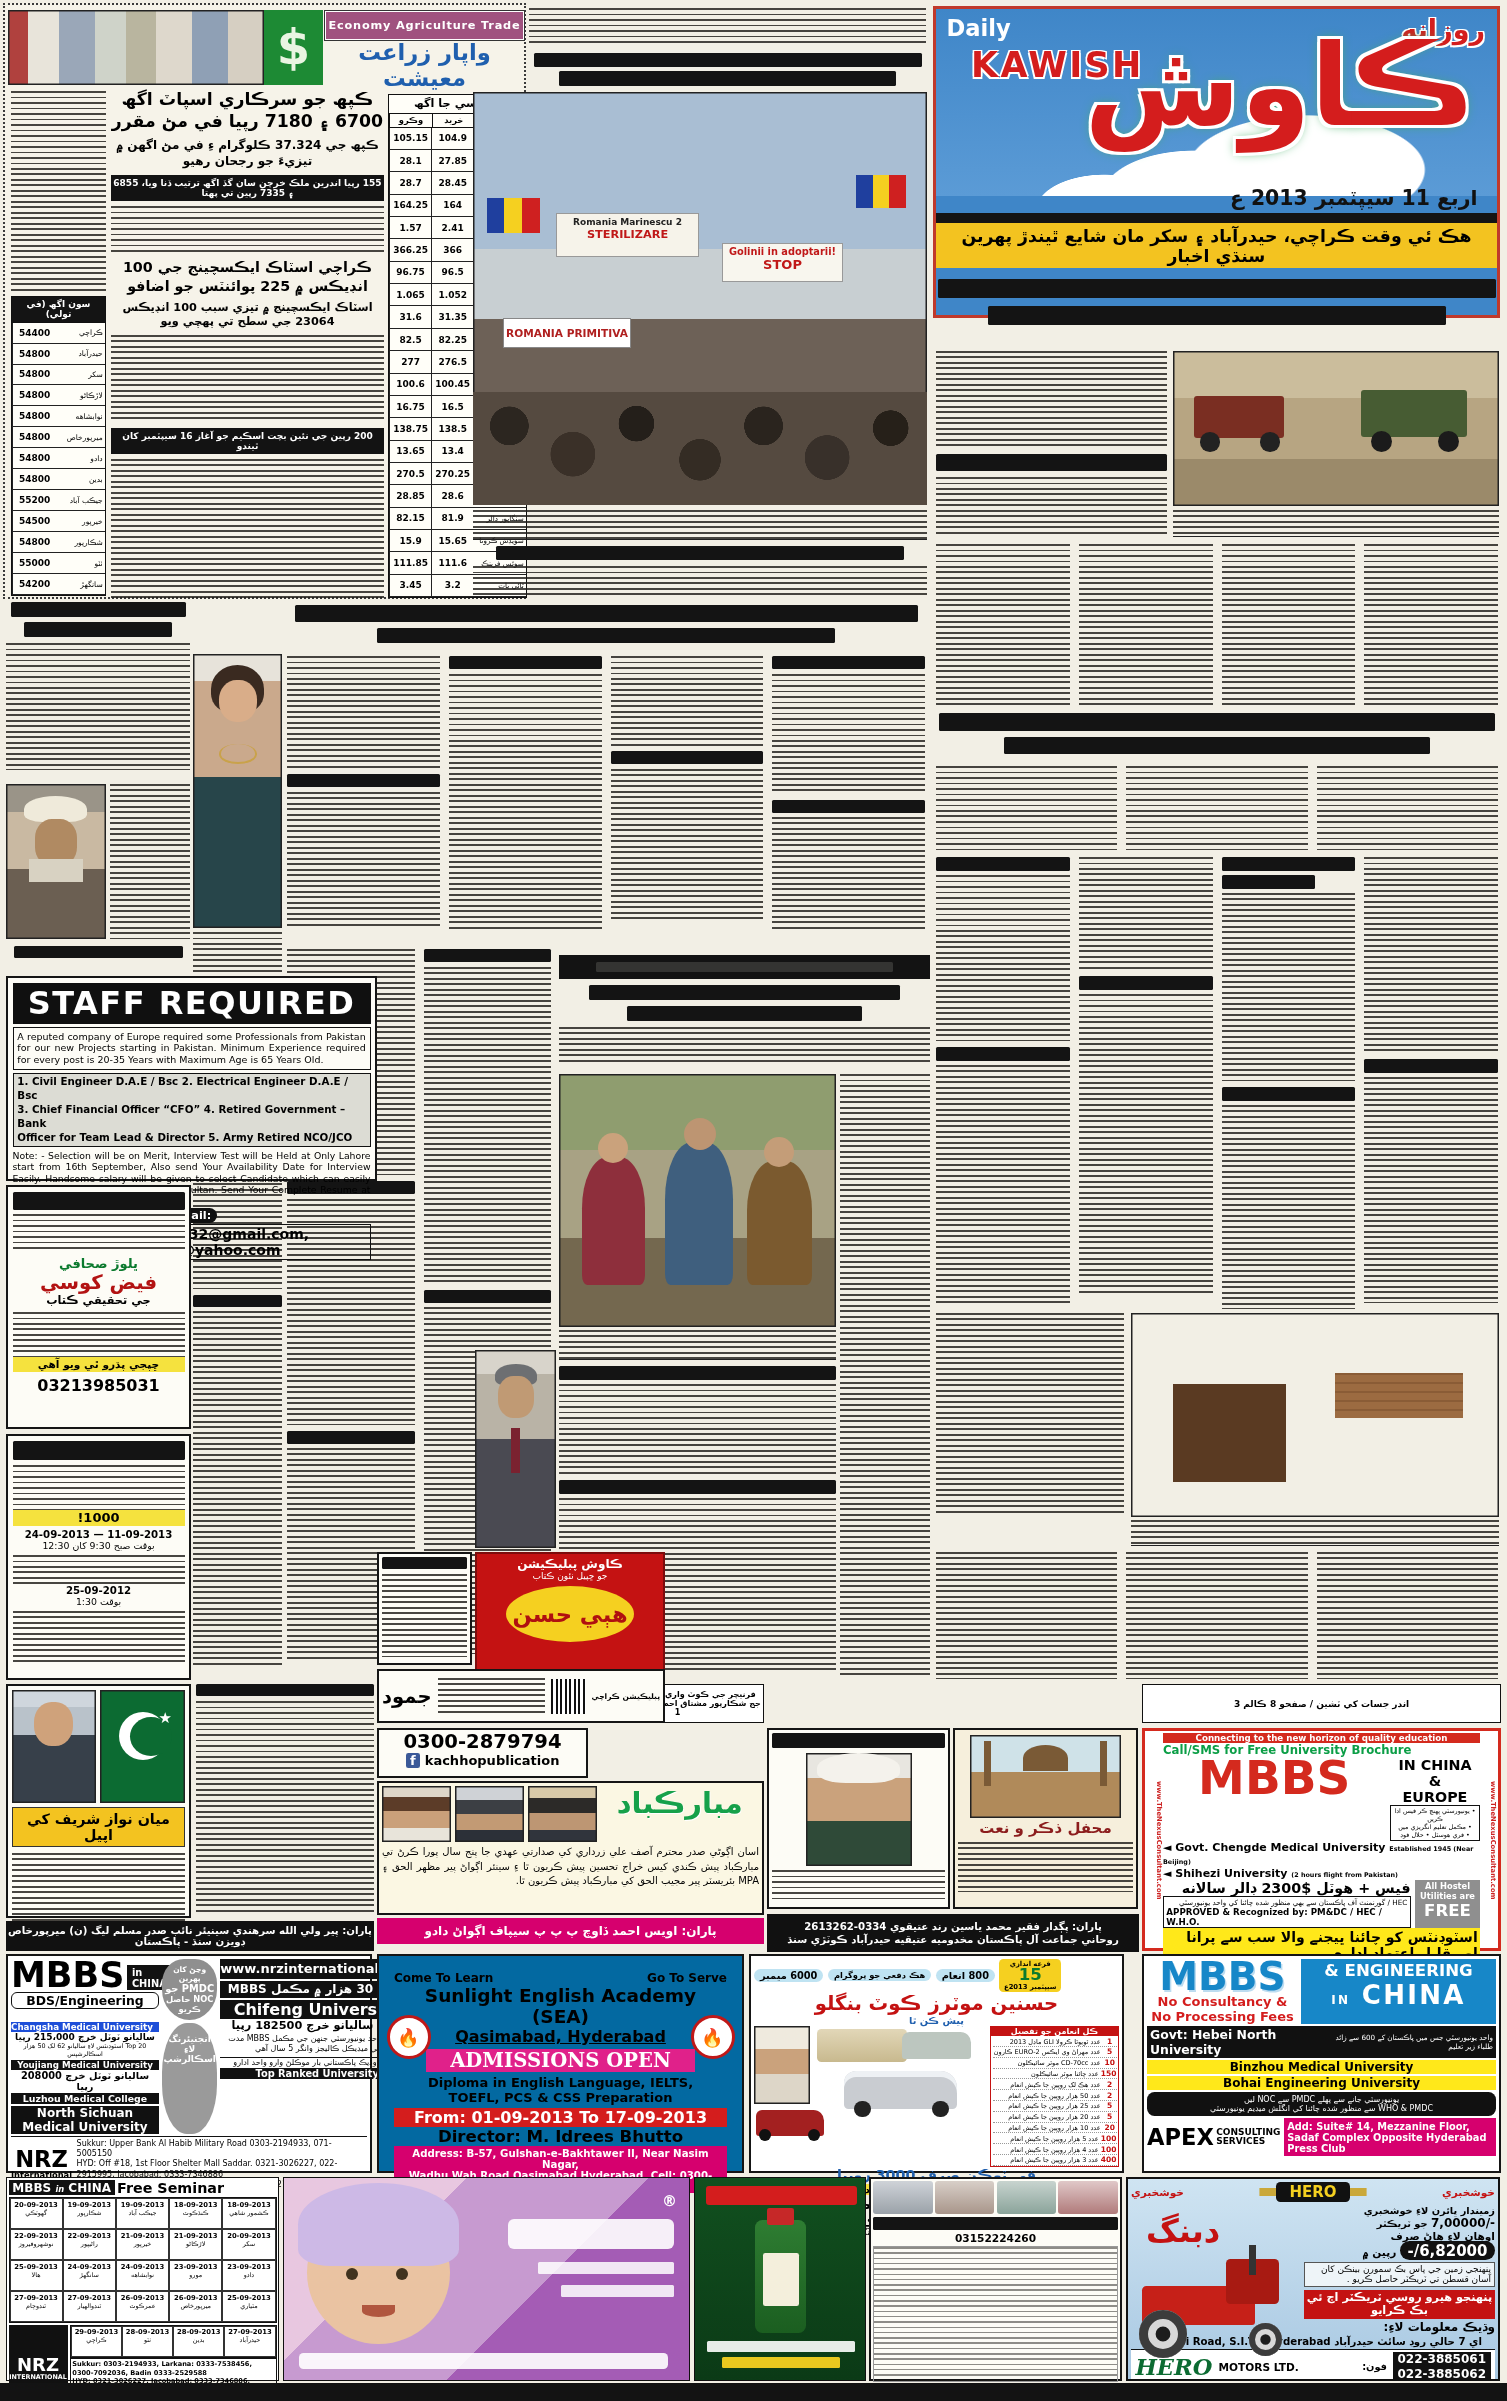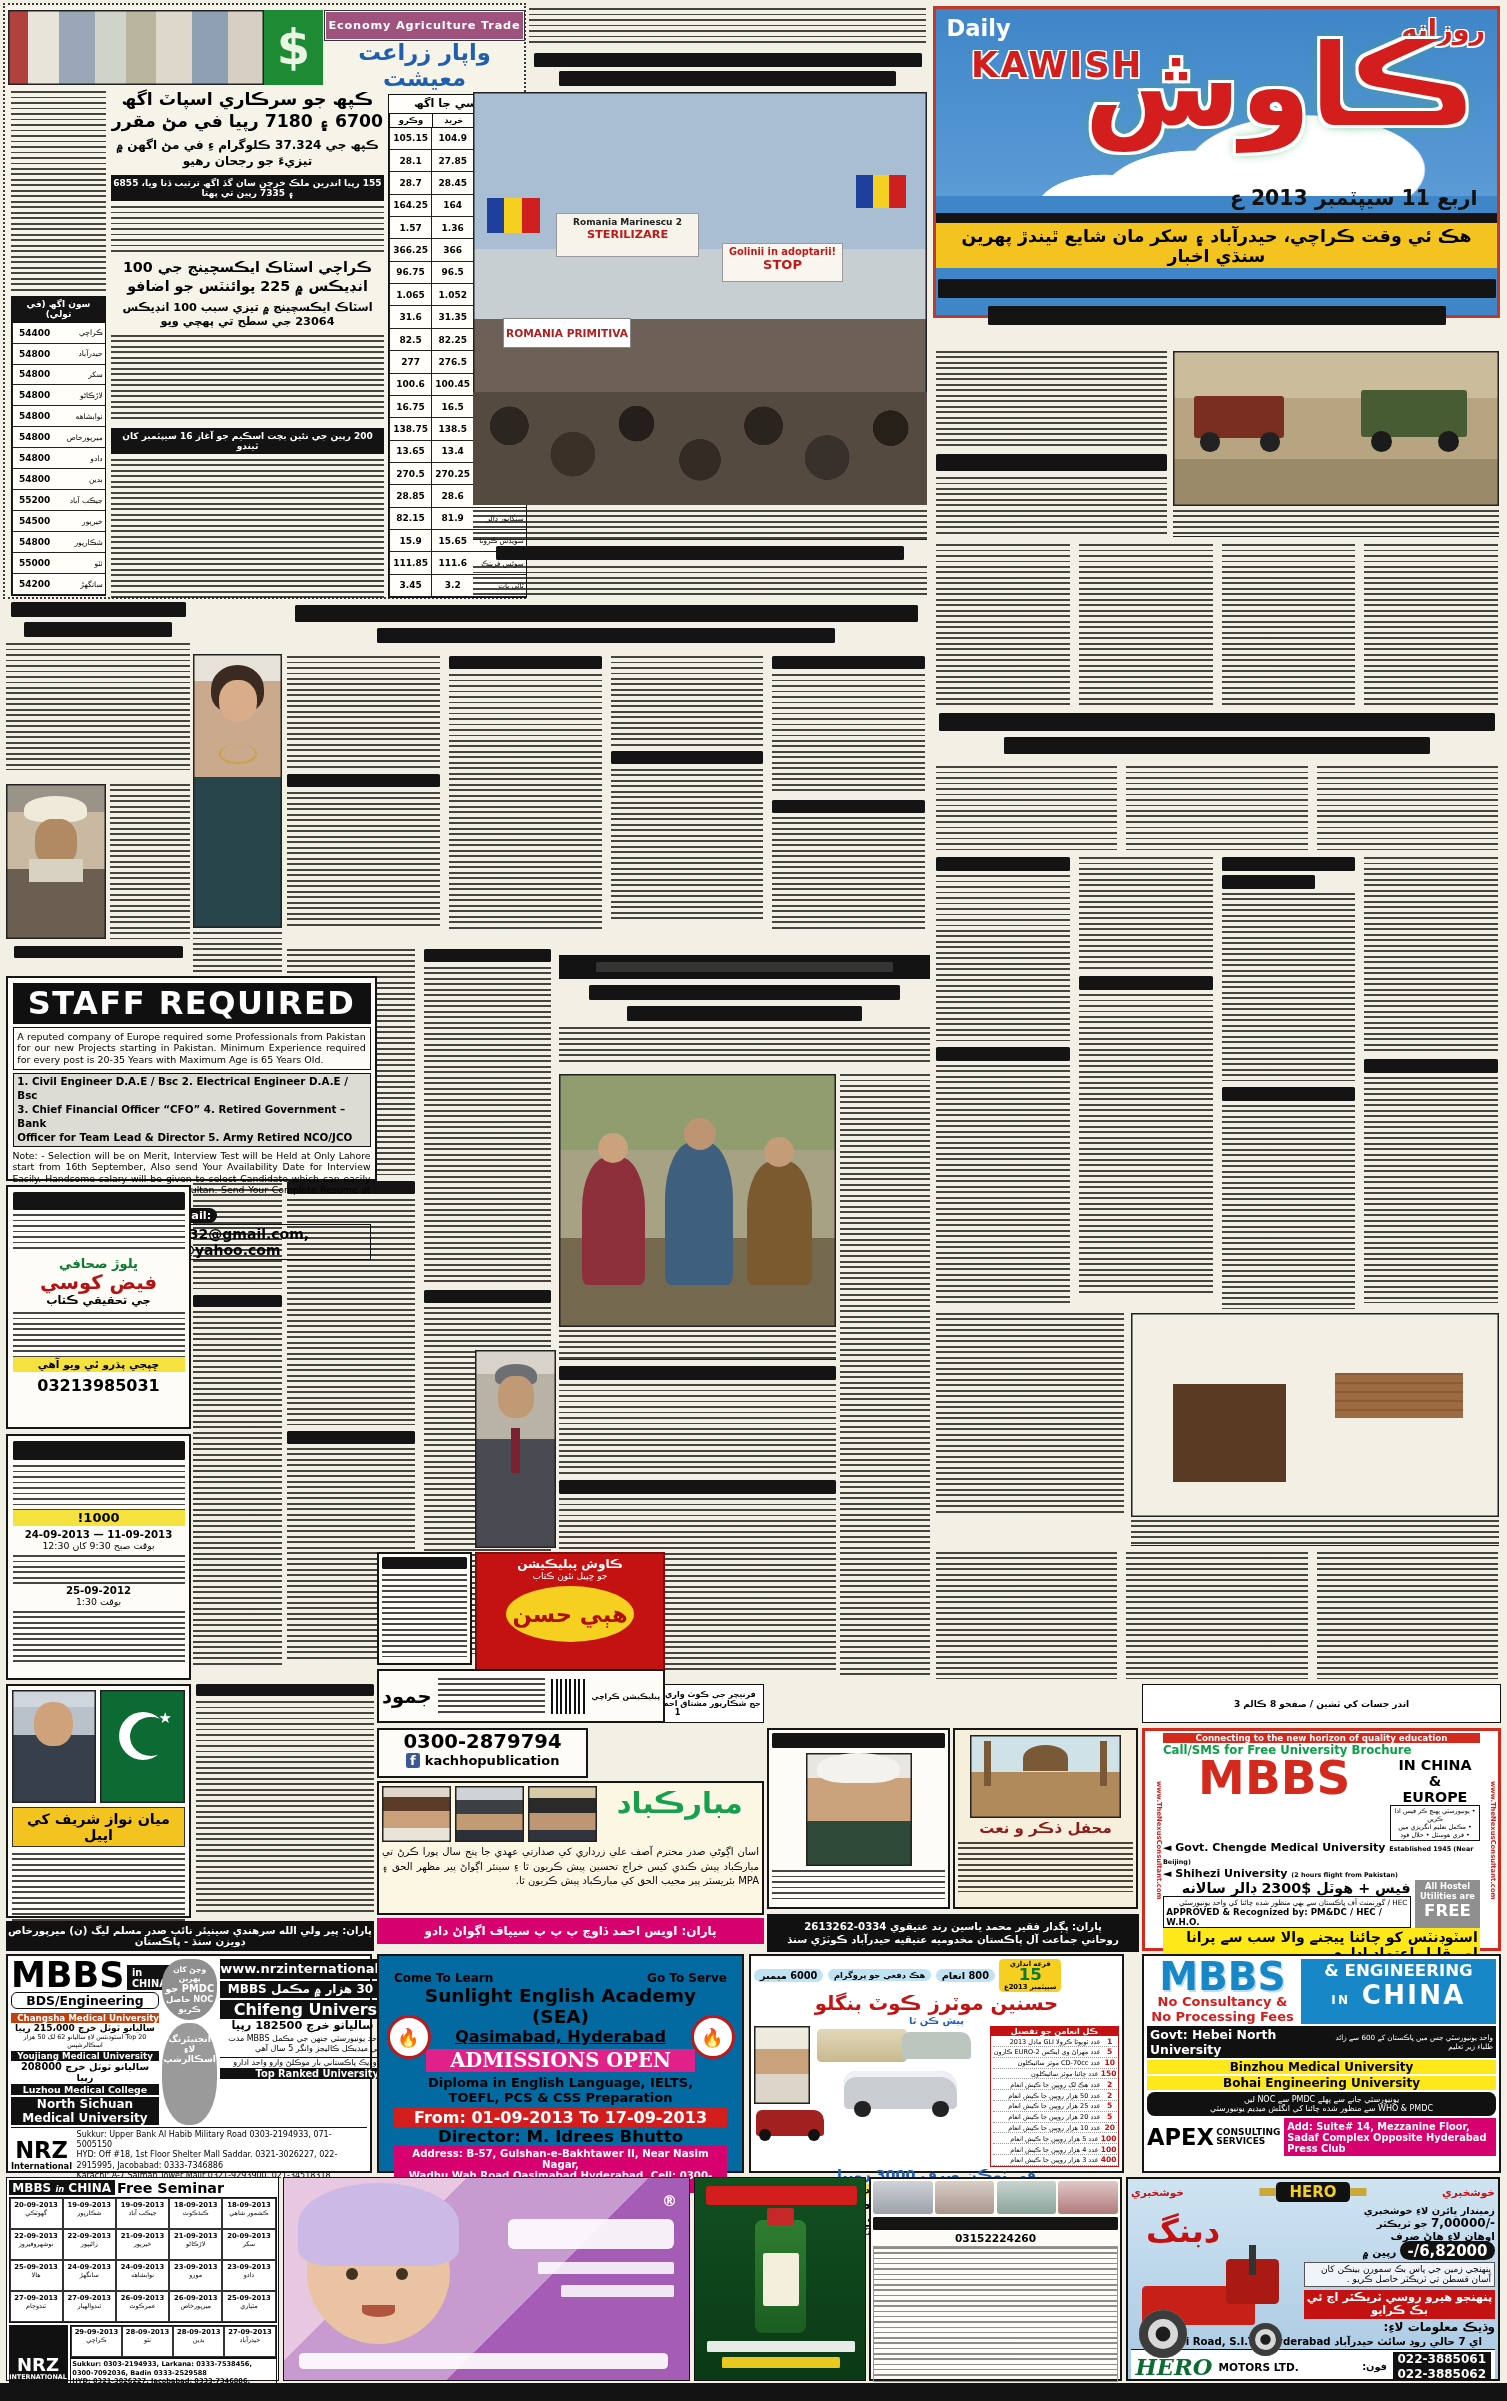--- a/index.html
+++ b/index.html
@@ -173,21 +173,21 @@
           </div>
 
         <div class="crow">
             <span class="cn">برطانوي پائونڊ</span>
             <span class="cb">164</span>
             <span class="cs">164.25</span>
           </div>
 
         <div class="crow">
             <span class="cn">ڀارتي رپيو</span>
-            <span class="cb">1.36</span>
+            <span class="cb">2.41</span>
             <span class="cs">1.57</span>
           </div>
 
         <div class="crow">
             <span class="cn">ڪويتي دينار</span>
             <span class="cb">366</span>
             <span class="cs">366.25</span>
           </div>
 
         <div class="crow">
@@ -638,21 +638,21 @@
 
   <div class="b frame" style="left:6px;top:1954px;width:366px;height:219px;padding:3px;background:#fff">
     <div style="display:flex;gap:3px">
 
       <div style="width:148px">
         <div style="display:flex;align-items:flex-start;gap:3px">
           <div style="font-weight:bold;font-size:35px;line-height:.95">MBBS</div>
           <div style="background:#111;color:#fff;font-weight:bold;font-size:9.8px;padding:1.5px 4.5px;margin-top:6px">in CHINA</div>
         </div>
         <div style="border:1.5px solid #111;border-radius:6px;font-weight:bold;font-size:12.4px;text-align:center">BDS/Engineering</div>
-        <div style="background:#c2410c;color:#fff;font-weight:bold;font-size:8.7px;text-align:right;margin-top:4px">Changsha Medical University</div>
+        <div style="background:#1d4ed8;color:#fff;font-weight:bold;font-size:8.7px;text-align:left;margin-top:13px">Changsha Medical University</div>
         <div class="rtl c" style="font-weight:bold;font-size:9px">ساليانو ٽوٽل خرچ 215،000 رپيا</div>
         <div class="rtl c" style="font-size:6.4px">Top 20 اسٽوڊنٽس لاءِ ساليانو 62 لک 50 هزار اسڪالرشپس</div>
         <div style="background:#111;color:#fff;font-weight:bold;font-size:8.7px;text-align:center;margin-top:1.5px">Youjiang Medical University</div>
         <div class="rtl c" style="font-weight:bold;font-size:9.8px">ساليانو ٽوٽل خرچ 208000 رپيا</div>
         <div style="background:#111;color:#fff;font-weight:bold;font-size:9.4px;text-align:center;margin-top:1.5px">Luzhou Medical College</div>
         <div style="background:#111;color:#fff;font-weight:bold;font-size:12px;text-align:center;margin-top:1.5px">North Sichuan Medical University</div>
       </div>
 
       <div style="width:59px;display:flex;flex-direction:column;gap:3px">
         <div class="rtl c" style="background:#8f8f8f;color:#fff;border-radius:40% 40% 50% 50%;font-size:7.5px;font-weight:bold;padding:6px 1.5px">

